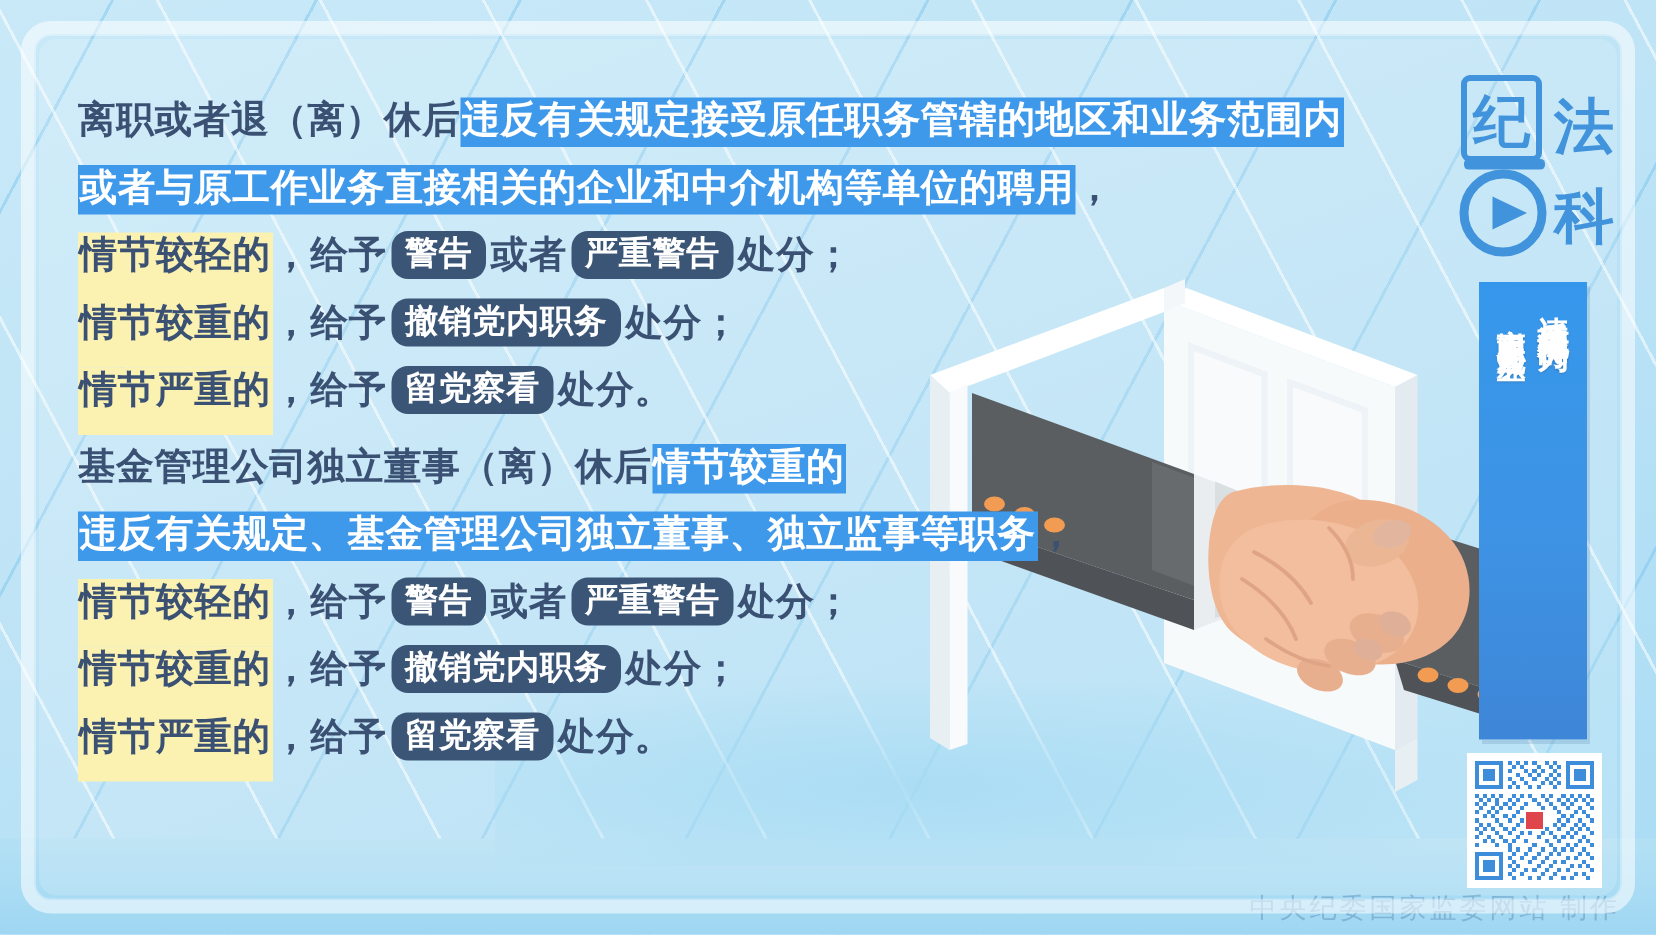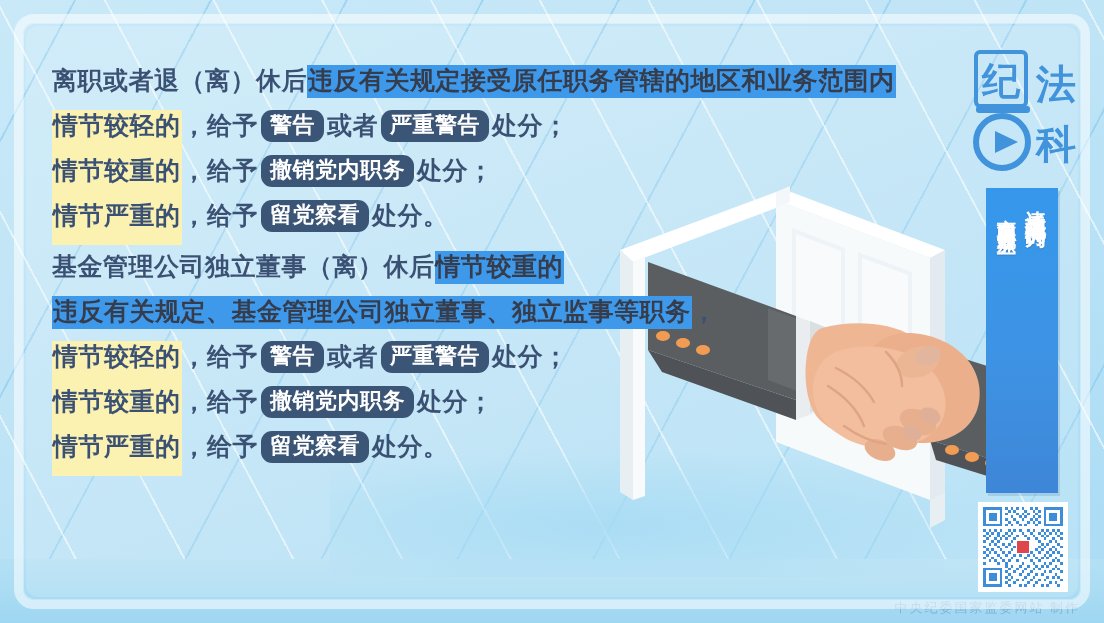--- a/index.html
+++ b/index.html
@@ -45,21 +45,21 @@
   }
   
   .textcol{
     position:absolute;left:52px;top:58px;width:760px;
   }
   .line{
     font-size:25px;line-height:45px;white-space:nowrap;
     color:#16305a;font-weight:bold;letter-spacing:.5px;
   }
   .hl-blue{
-    background:#1a86e8;color:#0f172a;padding:2px 1px 4px 1px;
+    background:#1a86e8;color:#ffffff;padding:2px 1px 4px 1px;
     box-decoration-break:clone;-webkit-box-decoration-break:clone;
   }
   .hl-yellow{
     background:#fbf0a4;color:#16305a;padding:2px 1px 16px 1px;
     box-decoration-break:clone;-webkit-box-decoration-break:clone;
   }
   .pill{
     display:inline-block;background:#16355c;color:#ffffff;
     border-radius:11px;padding:1px 9px 3px 9px;margin:0 3px;
     font-size:22px;line-height:28px;vertical-align:2px;font-weight:bold;
@@ -89,21 +89,21 @@
     text-shadow:0 1px 1px rgba(10,60,110,.35);
   }
   .vcol.sub{font-size:19px;line-height:27px;padding-top:10px;}
   .qr{
     position:absolute;left:24px;top:502px;width:90px;height:90px;
     background:#ffffff;padding:5px;box-sizing:border-box;
   }
   .qr svg{display:block;}
   .credit{
     position:absolute;right:24px;bottom:6px;
-    font-size:13px;color:#7fb4d6;letter-spacing:2px;
+    font-size:18px;color:#7fb4d6;letter-spacing:2px;
     font-family:"Liberation Sans",sans-serif;
     margin-left:48px;
   }
   
   .illu{position:absolute;left:600px;top:170px;width:400px;height:400px;}
   .illu svg{display:block;}
 </style>
 </head>
 <body>
 
@@ -185,20 +185,21 @@
           <path d="M244,256 C258,266 272,272 286,274"></path>
           <path d="M286,182 C296,192 302,204 302,216"></path>
         </g>
       </g>
     </svg>
   </div>
 
   <div class="textcol">
     <div>
         <div class="line"><span class="plain">离职或者退（离）休后</span><span class="hl-blue">违反有关规定接受原任职务管辖的地区和业务范围内</span></div>
+        <div class="line"><span class="hl-blue">或者与原工作业务直接相关的企业和中介机构等单位的聘用</span><span class="plain">，</span></div>
         <div class="line"><span class="hl-yellow">情节较轻的</span><span class="plain">，给予</span><span class="pill">警告</span><span class="plain">或者</span><span class="pill">严重警告</span><span class="plain">处分；</span></div>
         <div class="line"><span class="hl-yellow">情节较重的</span><span class="plain">，给予</span><span class="pill">撤销党内职务</span><span class="plain">处分；</span></div>
         <div class="line"><span class="hl-yellow">情节严重的</span><span class="plain">，给予</span><span class="pill">留党察看</span><span class="plain">处分。</span></div>
       </div>
     <div class="para2">
         <div class="line"><span class="plain">基金管理公司独立董事（离）休后</span><span class="hl-blue">情节较重的</span></div>
         <div class="line"><span class="hl-blue">违反有关规定、基金管理公司独立董事、独立监事等职务</span><span class="plain">，</span></div>
         <div class="line"><span class="hl-yellow">情节较轻的</span><span class="plain">，给予</span><span class="pill">警告</span><span class="plain">或者</span><span class="pill">严重警告</span><span class="plain">处分；</span></div>
         <div class="line"><span class="hl-yellow">情节较重的</span><span class="plain">，给予</span><span class="pill">撤销党内职务</span><span class="plain">处分；</span></div>
         <div class="line"><span class="hl-yellow">情节严重的</span><span class="plain">，给予</span><span class="pill">留党察看</span><span class="plain">处分。</span></div>

